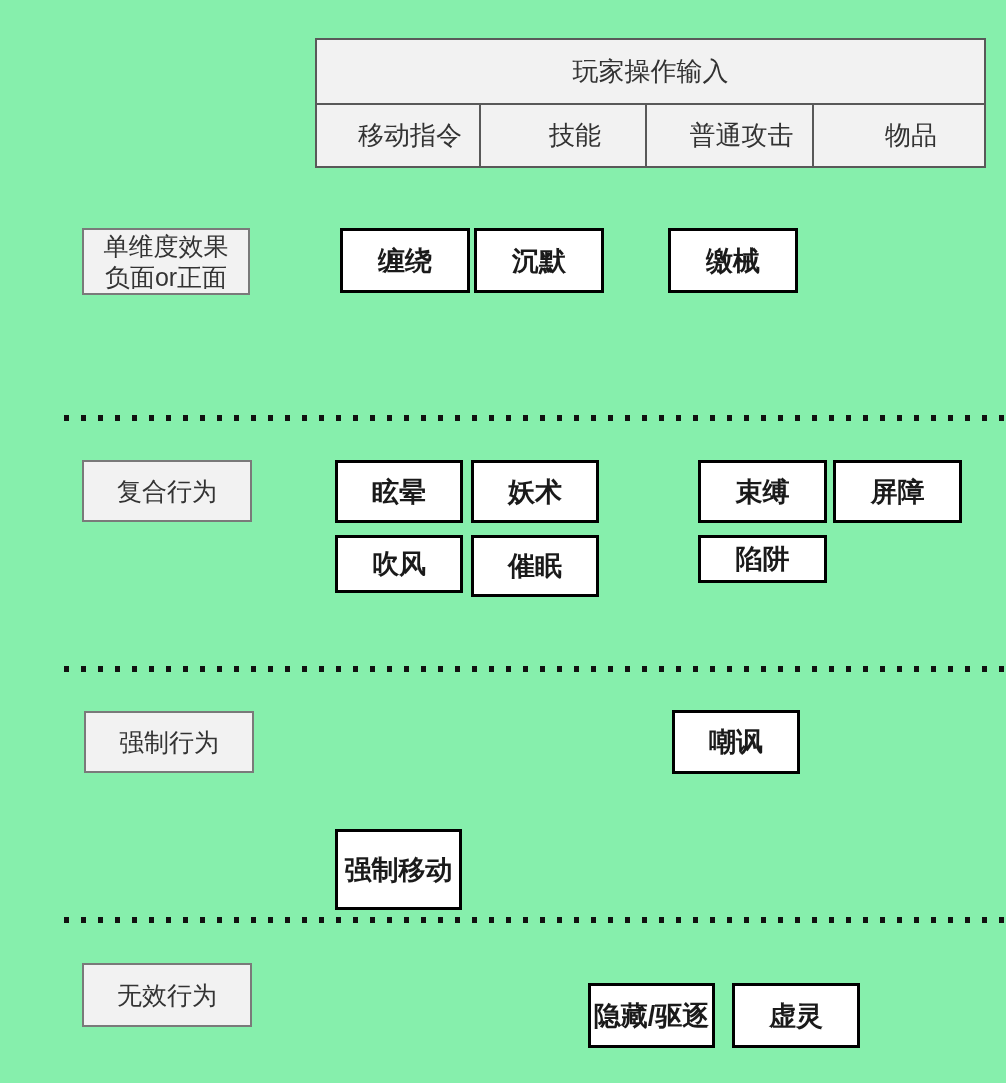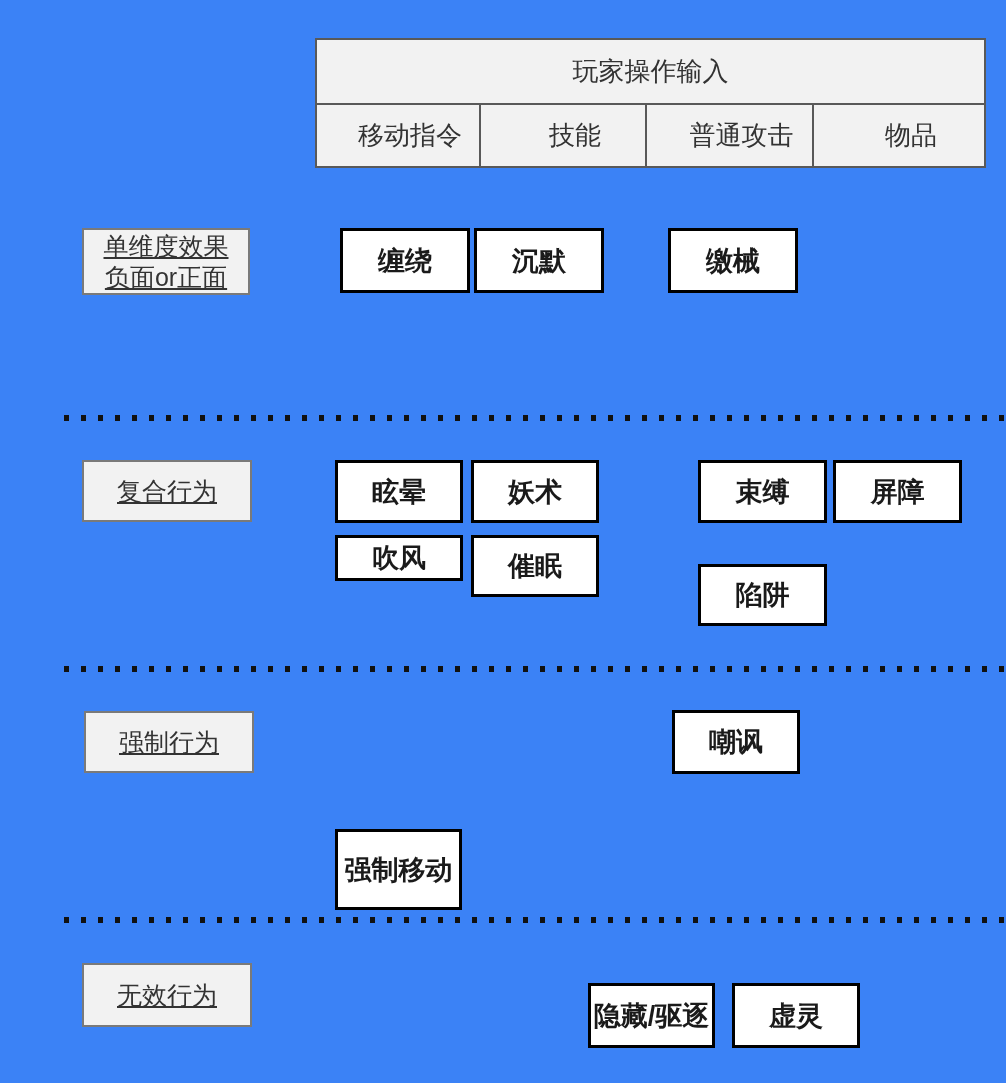--- a/index.html
+++ b/index.html
@@ -1,18 +1,18 @@
 <!DOCTYPE html>
 <html><head>
 <meta charset="utf-8">
 <style>
   html,body { margin:0; padding:0; background:#ffffff; }
   #stage {
     position:relative; width:1006px; height:1083px;
-    background:#3b82f6; overflow:hidden;
+    background:#86efac; overflow:hidden;
     font-family:"Liberation Sans", sans-serif;
     color:#333333;
   }
   
   .itable {
     position:absolute; left:315px; top:38px; width:671px;
     box-sizing:border-box; border:2px solid #595959;
     background:#f2f2f2;
   }
   .itable-header {
@@ -24,21 +24,21 @@
     display:flex; align-items:center; justify-content:center;
     font-size:26px; border-right:2px solid #595959; box-sizing:border-box;padding-left:24px;
   }
   .itable-cell.last { border-right:none; }
   
   .label-box {
     position:absolute; box-sizing:border-box;
     background:#f2f2f2; border:2px solid #7a7a7a;
     display:flex; align-items:center; justify-content:center;
     font-size:25px; line-height:31px; text-align:center;
-    white-space:pre-line; color:#333333;text-decoration:underline;
+    white-space:pre-line; color:#333333;
   }
   
   .item-box {
     position:absolute; box-sizing:border-box;
     background:#ffffff; border:3px solid #000000;
     display:flex; align-items:center; justify-content:center;
     font-size:27px; color:#1a1a1a;font-weight:bold;
   }
   
   .dotted {
@@ -68,23 +68,23 @@
   <div class="item-box" style="left:474px;top:228px;width:130px;height:65px">沉默</div>
   <div class="item-box" style="left:668px;top:228px;width:130px;height:65px">缴械</div>
 
   <div class="dotted" style="left:64px;top:415px;width:942px"></div>
 
   <div class="label-box" style="left:82px;top:460px;width:170px;height:62px">复合行为</div>
   <div class="item-box" style="left:335px;top:460px;width:128px;height:63px">眩晕</div>
   <div class="item-box" style="left:471px;top:460px;width:128px;height:63px">妖术</div>
   <div class="item-box" style="left:698px;top:460px;width:129px;height:63px">束缚</div>
   <div class="item-box" style="left:833px;top:460px;width:129px;height:63px">屏障</div>
-  <div class="item-box" style="left:335px;top:535px;width:128px;height:46px">吹风</div>
+  <div class="item-box" style="left:335px;top:535px;width:128px;height:58px">吹风</div>
   <div class="item-box" style="left:471px;top:535px;width:128px;height:62px">催眠</div>
-  <div class="item-box" style="left:698px;top:564px;width:129px;height:62px">陷阱</div>
+  <div class="item-box" style="left:698px;top:535px;width:129px;height:48px">陷阱</div>
 
   <div class="dotted" style="left:64px;top:666px;width:942px"></div>
 
   <div class="label-box" style="left:84px;top:711px;width:170px;height:62px">强制行为</div>
   <div class="item-box" style="left:672px;top:710px;width:128px;height:64px">嘲讽</div>
   <div class="item-box" style="left:335px;top:829px;width:127px;height:81px">强制移动</div>
 
   <div class="dotted" style="left:64px;top:917px;width:942px"></div>
 
   <div class="label-box" style="left:82px;top:963px;width:170px;height:64px">无效行为</div>

